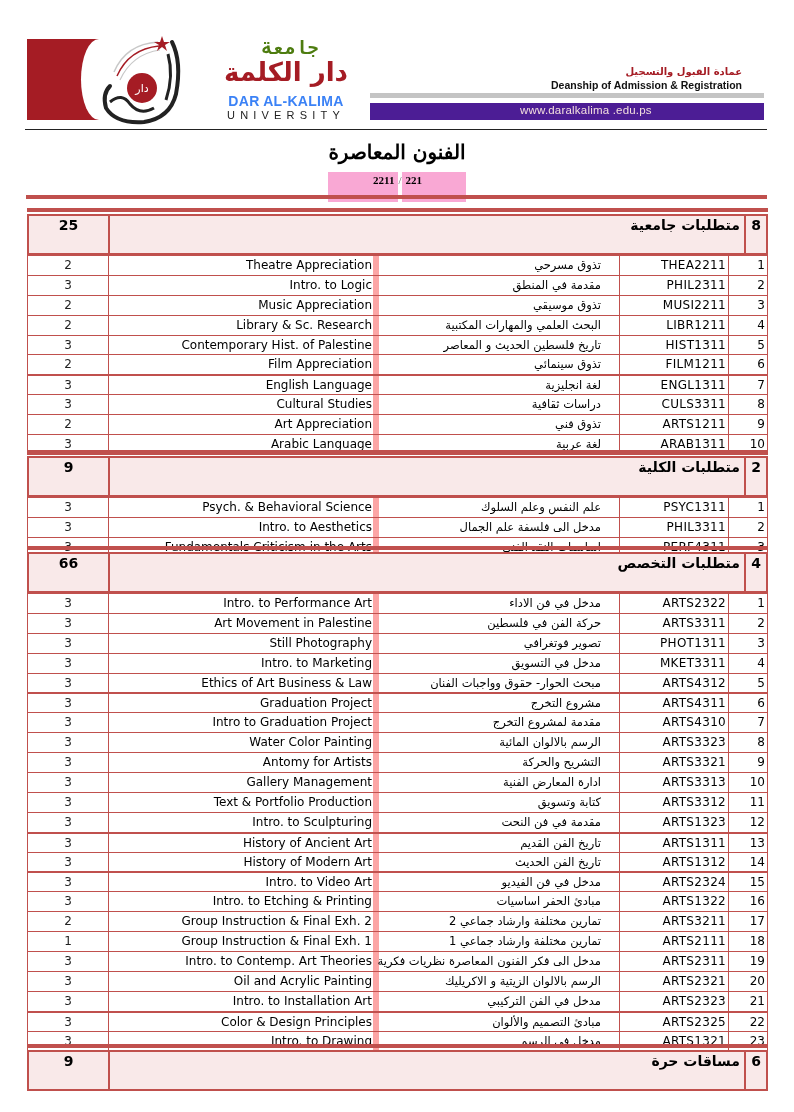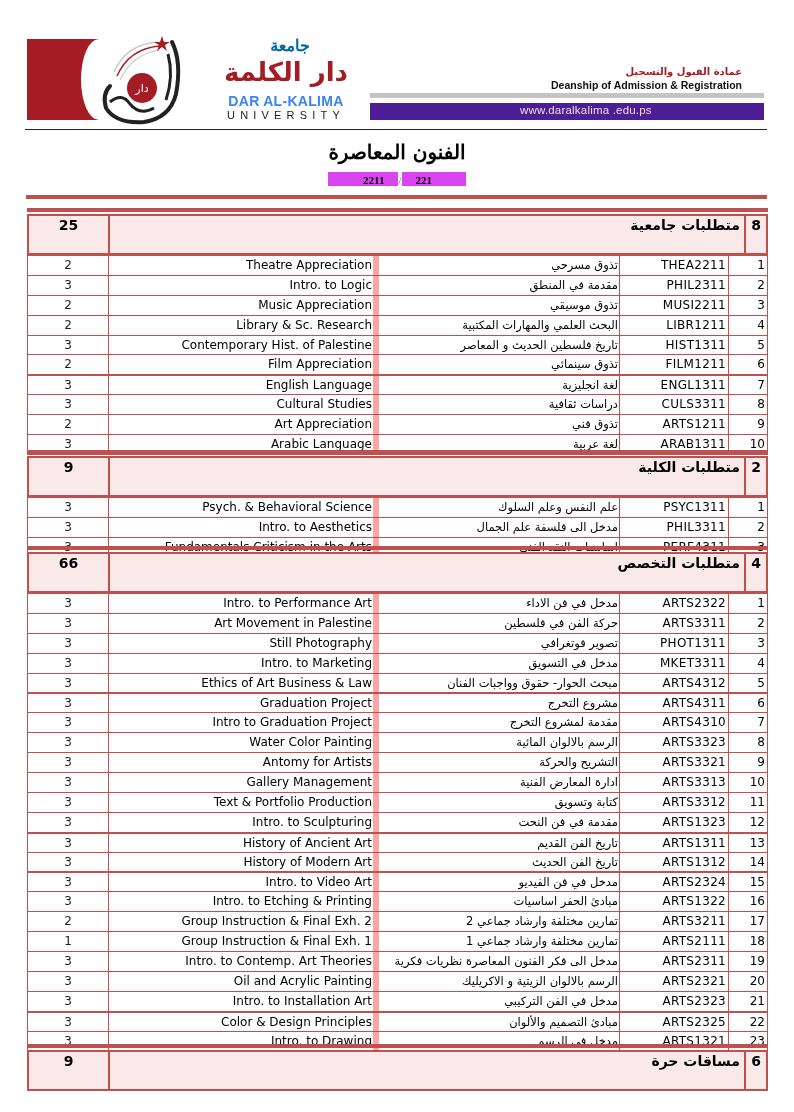--- a/index.html
+++ b/index.html
@@ -3,56 +3,56 @@
   <meta charset="utf-8">
   <style>
     * { box-sizing: border-box; margin: 0; padding: 0; }
     html, body { width: 794px; height: 1112px; background: #ffffff; overflow: hidden; }
     body { position: relative; font-family: "DejaVu Sans", sans-serif; color: #000; }
 
     
     .hdr-left-bar { position: absolute; left: 27px; top: 39px; width: 72px; height: 81px; background: #a51c24; }
     .hdr-left-bar::after { content: ""; position: absolute; right: -18px; top: 0; width: 36px; height: 81px; background: #fff; border-radius: 50%; }
     .logo-emblem { position: absolute; left: 96px; top: 32px; width: 96px; height: 96px; }
-    .uni-name-ar-small { position: absolute; left: 250px; top: 36px; width: 80px; text-align: center; font-family: Liberation Sans, sans-serif; font-weight: bold; font-size: 16px; color: #0369a1; direction: rtl; }
+    .uni-name-ar-small { position: absolute; left: 250px; top: 36px; width: 80px; text-align: center; font-family: Liberation Mono, monospace; font-weight: bold; font-size: 19px; color: #4d7c0f; direction: rtl; }
     .uni-name-ar-big { position: absolute; left: 222px; top: 56px; width: 128px; text-align: center; font-family: "DejaVu Sans", sans-serif; font-weight: bold; font-size: 26px; color: #a51c24; direction: rtl; line-height: 32px; }
     .uni-name-en { position: absolute; left: 222px; top: 93px; width: 128px; text-align: center; font-family: "Liberation Sans", sans-serif; font-weight: bold; font-size: 14px; color: #3b82f6; letter-spacing: 0.3px; }
     .uni-name-en-sub { position: absolute; left: 222px; top: 109px; width: 128px; text-align: center; font-family: "Liberation Sans", sans-serif; font-size: 11px; color: #222; letter-spacing: 5.2px; }
 
     .deanship-ar { position: absolute; right: 52px; top: 66px; font-family: "DejaVu Sans", sans-serif; font-weight: bold; font-size: 10px; color: #a51c24; direction: rtl; }
     .deanship-en { position: absolute; right: 52px; top: 79px; font-family: "Liberation Sans", sans-serif; font-weight: bold; font-size: 10.5px; color: #111; }
     .grey-strip { position: absolute; left: 400px; right: 30px; top: 93px; height: 5px; background: #c4c4c4; }
     .left-grey-stub { position: absolute; left: 370px; width: 30px; top: 93px; height: 5px; background: #c4c4c4; }
     .red-url-bar { position: absolute; left: 370px; right: 30px; top: 103px; height: 17px; background: #4c1d95; }
     .red-url-bar .url { position: absolute; left: 150px; top: 1px; font-family: "Liberation Sans", sans-serif; font-size: 11.5px; color: #f3dede; letter-spacing: 0.2px; }
     .hdr-rule { position: absolute; left: 25px; right: 27px; top: 129px; height: 1px; background: #222; }
 
     
     .page-title { position: absolute; left: 0; width: 794px; top: 140px; text-align: center; font-family: "DejaVu Serif", serif; font-weight: bold; font-size: 20px; direction: rtl; }
     .plan-code { position: absolute; left: 327px; width: 140px; top: 172px; height: 17px; text-align: center; font-family: "Liberation Serif", serif; font-weight: bold; font-size: 11px; line-height: 17px; }
-    .plan-code .cell { display: inline-block; background: #d946ef; height: 14px; padding: 0 14px; }
+    .plan-code .cell { display: inline-block; background: #f9a8d4; height: 30px; padding: 0 4px; }
     .plan-code .cell.a { width: 70px; text-align: right; }
     .plan-code .cell.b { width: 64px; text-align: left; }
     .plan-code .sep { color: #666; font-weight: normal; }
     .title-rule { position: absolute; left: 26px; right: 27px; top: 195px; height: 4px; background: #c0504d; }
 
     
     .section { position: absolute; left: 27px; width: 741px; }
     .section .topbar { height: 4px; background: #c0504d; margin-bottom: 2px; }
     .sec-head { display: flex; height: 41px; border: 2px solid #c0504d; background: #f9e9e9; }
     .sec-head .credits-total { width: 81px; border-right: 2px solid #c0504d; text-align: center; font-family: "DejaVu Sans", sans-serif; font-weight: bold; font-size: 14px; line-height: 19px; }
     .sec-head .sec-title { flex: 1; text-align: right; padding-right: 4px; font-family: "DejaVu Sans", sans-serif; font-weight: bold; font-size: 14px; line-height: 19px; direction: rtl; padding-left: 46px; }
     .sec-head .sec-num { width: 22px; border-left: 2px solid #c0504d; text-align: center; font-family: "DejaVu Sans", sans-serif; font-weight: bold; font-size: 14px; line-height: 19px; }
 
     .rows { border-left: 1px solid #c0504d; border-right: 1px solid #c0504d; border-bottom: 1px solid #c0504d; }
     .row { display: flex; height: 19.9px; border-top: 1px solid #c0504d; font-size: 12.5px; line-height: 18px; }
     .row.thick { border-top: 2px solid #c0504d; }
     .row .cr { width: 81px; border-right: 1px solid #c0504d; text-align: center; font-family: "DejaVu Sans", sans-serif; font-size: 12px; color: #222; }
     .row .en { width: 270px; border-right: 6px solid #fca5a5; text-align: right; padding-right: 1px; font-family: "DejaVu Sans", sans-serif; font-size: 12px; white-space: nowrap; overflow: visible; }
-    .row .ar { width: 241px; border-right: 1px solid #c0504d; text-align: right; padding-right: 1px; font-family: "DejaVu Sans", sans-serif; font-size: 11.5px; direction: rtl; white-space: nowrap; overflow: visible; }
+    .row .ar { width: 241px; border-right: 1px solid #c0504d; text-align: right; padding-right: 18px; font-family: "DejaVu Sans", sans-serif; font-size: 11.5px; direction: rtl; white-space: nowrap; overflow: visible; }
     .row .code { width: 109px; border-right: 1px solid #c0504d; text-align: right; padding-right: 2px; font-family: "DejaVu Sans", sans-serif; font-size: 12px; letter-spacing: 0.3px; }
     .row .idx { flex: 1; text-align: right; padding-right: 2px; font-family: "DejaVu Sans", sans-serif; font-size: 12px; }
   </style>
 </head>
 <body>
 
 <div>
   <div class="hdr-left-bar"></div>
 
   <svg class="logo-emblem" viewBox="0 0 96 96">

